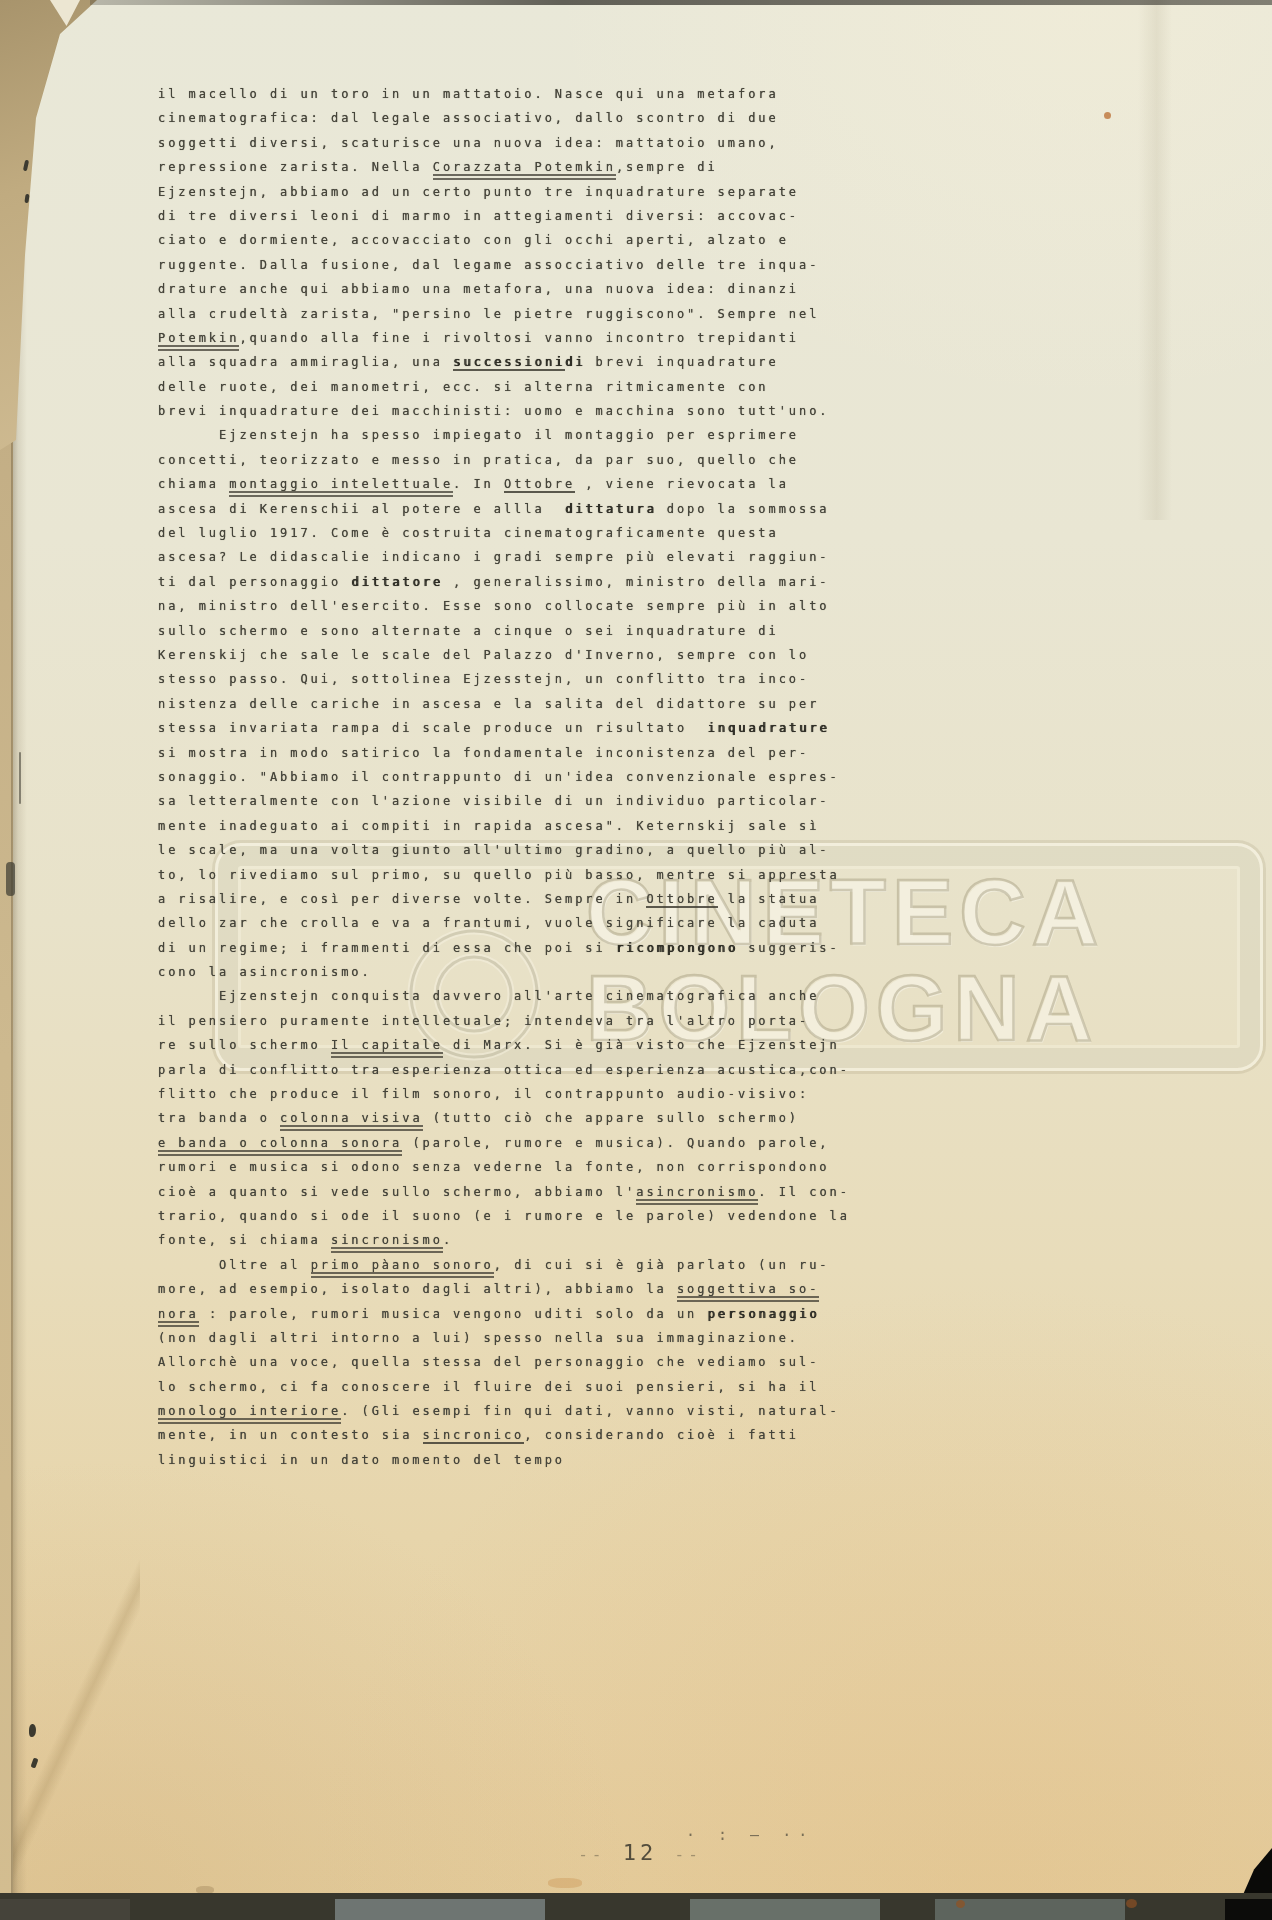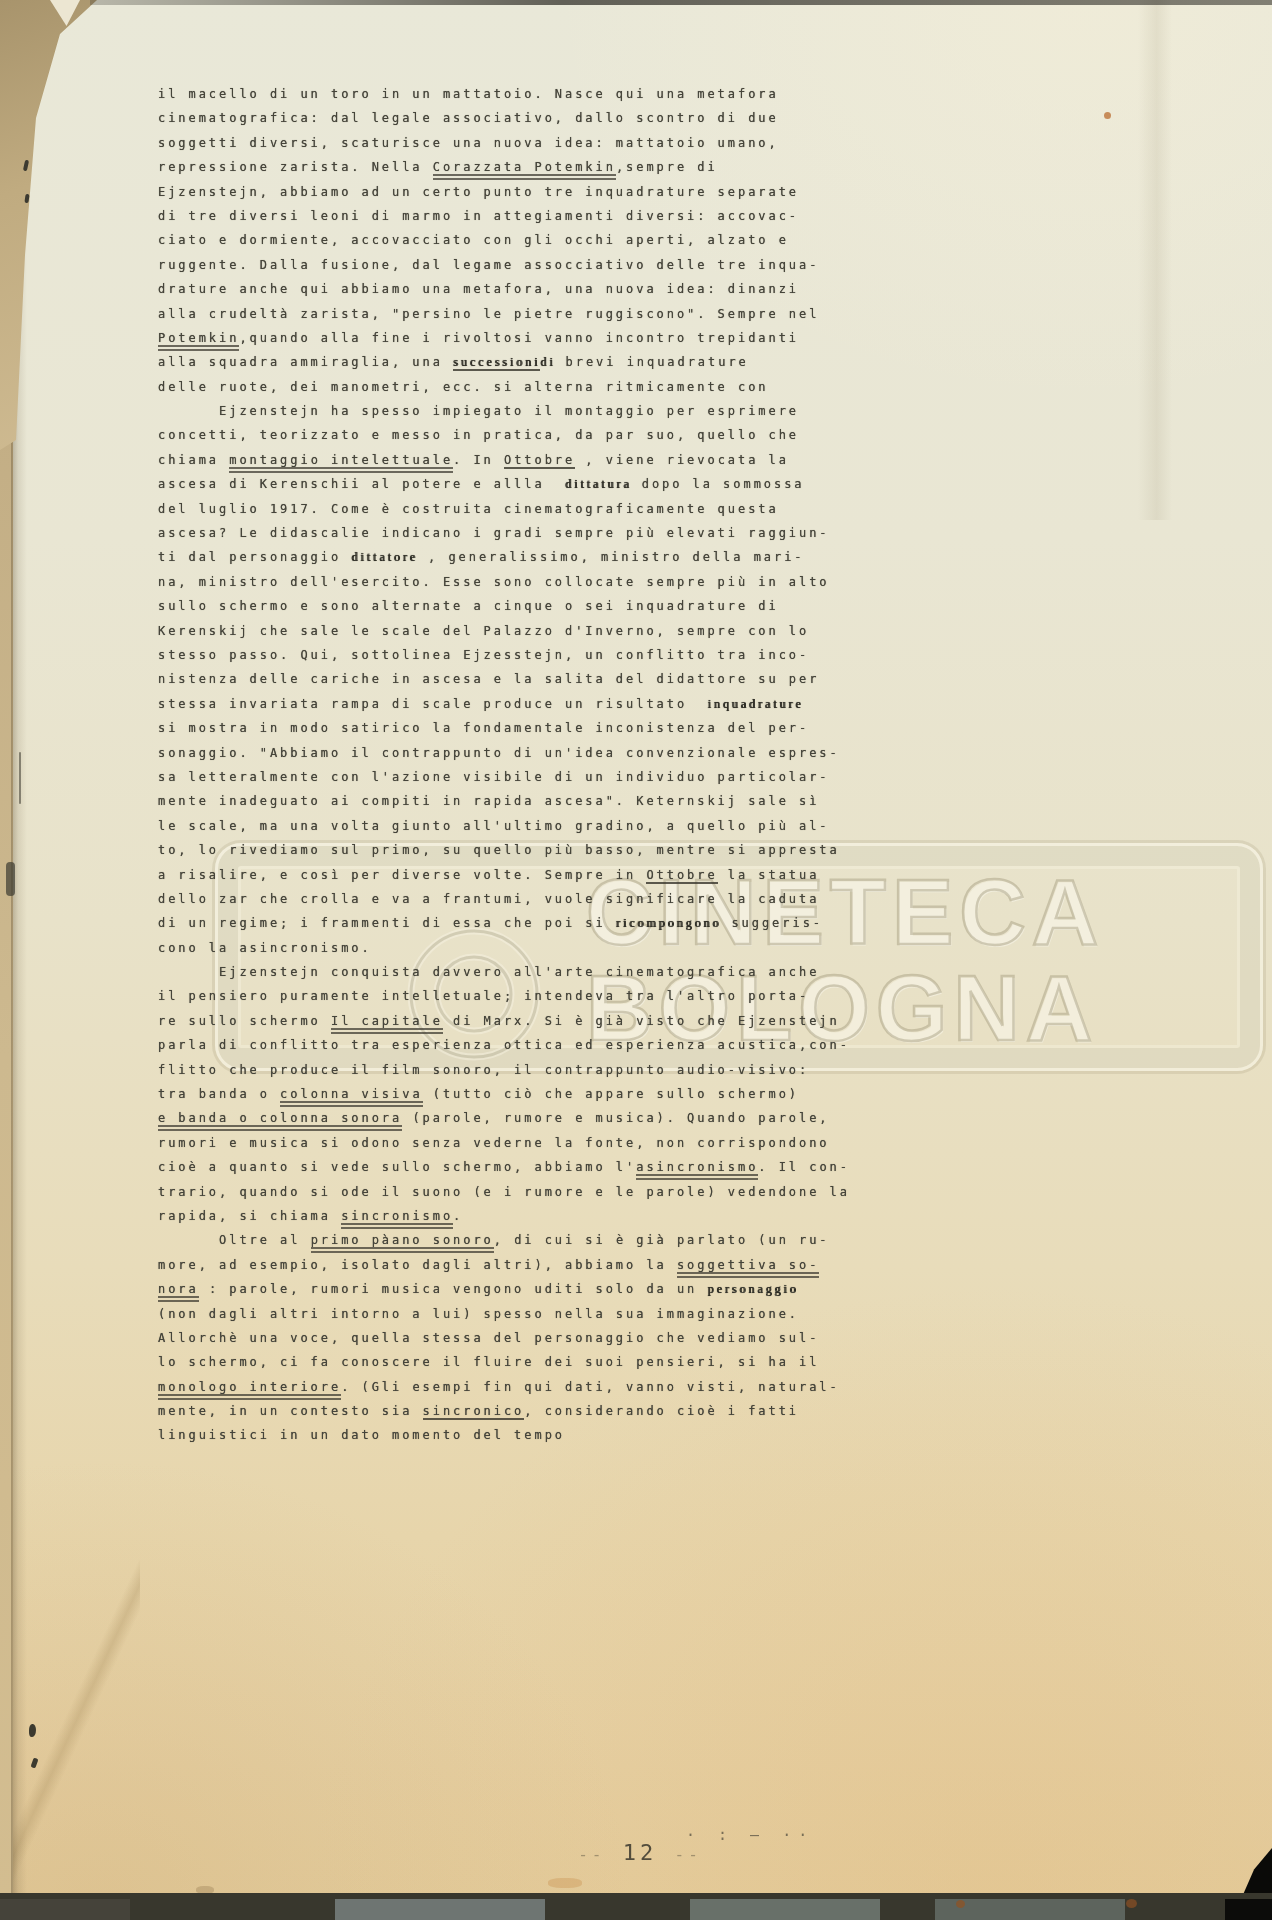--- a/index.html
+++ b/index.html
@@ -28,21 +28,21 @@
   #wm-line2{left:586px;top:962px;}
   #wm-copy{left:405px;top:925px;width:138px;height:138px;}
   #wm-copy svg{display:block;}
   
   #text-block{position:absolute;left:158px;top:82px;z-index:3;
     font-size:12px;line-height:24.4px;letter-spacing:2.95px;color:#45443a;
     text-shadow:0 0 .7px rgba(69,67,56,.85);}
   .line{white-space:pre;height:24.4px;}
   .u{border-bottom:2px solid rgba(58,56,46,.82);}
   .u2{border-bottom:6px double rgba(58,56,46,.72);}
-  .b{color:#2f2e26;text-shadow:.9px 0 0 #2f2e26, 0 0 1px rgba(47,46,38,.7);font-family:Liberation Serif, serif;}
+  .b{color:#2f2e26;text-shadow:.9px 0 0 #2f2e26, 0 0 1px rgba(47,46,38,.7);}
   
   #footer{position:absolute;left:570px;top:1840px;width:140px;z-index:3;text-align:center;
     font-size:22px;color:rgba(56,54,44,.85);letter-spacing:4px;}
   #footer .dim{opacity:.45;font-size:16px;}
   #stray-marks{position:absolute;left:686px;top:1826px;z-index:3;font-size:15px;
     color:rgba(62,60,50,.65);letter-spacing:7px;}
   
   .art{position:absolute;z-index:4;}
   #left-backing{left:0;top:0;width:13px;height:1920px;
     background:linear-gradient(to bottom,#a8946c 0%,#c2ad84 18%,#cdb98f 55%,#d3bd90 100%);}
@@ -115,20 +115,21 @@
       <div class="line"><span>repressione zarista. Nella </span><span class="u2">Corazzata Potemkin</span><span>,sempre di</span></div>
       <div class="line"><span>Ejzenstejn, abbiamo ad un certo punto tre inquadrature separate</span></div>
       <div class="line"><span>di tre diversi leoni di marmo in attegiamenti diversi: accovac-</span></div>
       <div class="line"><span>ciato e dormiente, accovacciato con gli occhi aperti, alzato e</span></div>
       <div class="line"><span>ruggente. Dalla fusione, dal legame assocciativo delle tre inqua-</span></div>
       <div class="line"><span>drature anche qui abbiamo una metafora, una nuova idea: dinanzi</span></div>
       <div class="line"><span>alla crudeltà zarista, "persino le pietre ruggiscono". Sempre nel</span></div>
       <div class="line"><span class="u2">Potemkin</span><span>,quando alla fine i rivoltosi vanno incontro trepidanti</span></div>
       <div class="line"><span>alla squadra ammiraglia, una </span><span class="b u">successioni</span><span class="b">di</span><span> brevi inquadrature</span></div>
       <div class="line"><span>delle ruote, dei manometri, ecc. si alterna ritmicamente con</span></div>
+      <div class="line"><span>brevi inquadrature dei macchinisti: uomo e macchina sono tutt'uno.</span></div>
       <div class="line"><span>      Ejzenstejn ha spesso impiegato il montaggio per esprimere</span></div>
       <div class="line"><span>concetti, teorizzato e messo in pratica, da par suo, quello che</span></div>
       <div class="line"><span>chiama </span><span class="u2">montaggio intelettuale</span><span>. In </span><span class="u">Ottobre</span><span> , viene rievocata la</span></div>
       <div class="line"><span>ascesa di Kerenschii al potere e allla  </span><span class="b">dittatura</span><span> dopo la sommossa</span></div>
       <div class="line"><span>del luglio 1917. Come è costruita cinematograficamente questa</span></div>
       <div class="line"><span>ascesa? Le didascalie indicano i gradi sempre più elevati raggiun-</span></div>
       <div class="line"><span>ti dal personaggio </span><span class="b">dittatore</span><span> , generalissimo, ministro della mari-</span></div>
       <div class="line"><span>na, ministro dell'esercito. Esse sono collocate sempre più in alto</span></div>
       <div class="line"><span>sullo schermo e sono alternate a cinque o sei inquadrature di</span></div>
       <div class="line"><span>Kerenskij che sale le scale del Palazzo d'Inverno, sempre con lo</span></div>
@@ -148,21 +149,21 @@
       <div class="line"><span>      Ejzenstejn conquista davvero all'arte cinematografica anche</span></div>
       <div class="line"><span>il pensiero puramente intelletuale; intendeva tra l'altro porta-</span></div>
       <div class="line"><span>re sullo schermo </span><span class="u2">Il capitale</span><span> di Marx. Si è già visto che Ejzenstejn</span></div>
       <div class="line"><span>parla di conflitto tra esperienza ottica ed esperienza acustica,con-</span></div>
       <div class="line"><span>flitto che produce il film sonoro, il contrappunto audio-visivo:</span></div>
       <div class="line"><span>tra banda o </span><span class="u2">colonna visiva</span><span> (tutto ciò che appare sullo schermo)</span></div>
       <div class="line"><span class="u2">e banda o colonna sonora</span><span> (parole, rumore e musica). Quando parole,</span></div>
       <div class="line"><span>rumori e musica si odono senza vederne la fonte, non corrispondono</span></div>
       <div class="line"><span>cioè a quanto si vede sullo schermo, abbiamo l'</span><span class="u2">asincronismo</span><span>. Il con-</span></div>
       <div class="line"><span>trario, quando si ode il suono (e i rumore e le parole) vedendone la</span></div>
-      <div class="line"><span>rapida, si chiama </span><span class="u2">sincronismo</span><span>.</span></div>
+      <div class="line"><span>fonte, si chiama </span><span class="u2">sincronismo</span><span>.</span></div>
       <div class="line"><span>      Oltre al </span><span class="u2">primo pàano sonoro</span><span>, di cui si è già parlato (un ru-</span></div>
       <div class="line"><span>more, ad esempio, isolato dagli altri), abbiamo la </span><span class="u2">soggettiva so-</span></div>
       <div class="line"><span class="u2">nora</span><span> : parole, rumori musica vengono uditi solo da un </span><span class="b">personaggio</span></div>
       <div class="line"><span>(non dagli altri intorno a lui) spesso nella sua immaginazione.</span></div>
       <div class="line"><span>Allorchè una voce, quella stessa del personaggio che vediamo sul-</span></div>
       <div class="line"><span>lo schermo, ci fa conoscere il fluire dei suoi pensieri, si ha il</span></div>
       <div class="line"><span class="u2">monologo interiore</span><span>. (Gli esempi fin qui dati, vanno visti, natural-</span></div>
       <div class="line"><span>mente, in un contesto sia </span><span class="u">sincronico</span><span>, considerando cioè i fatti</span></div>
       <div class="line"><span>linguistici in un dato momento del tempo</span></div>
     </div>

